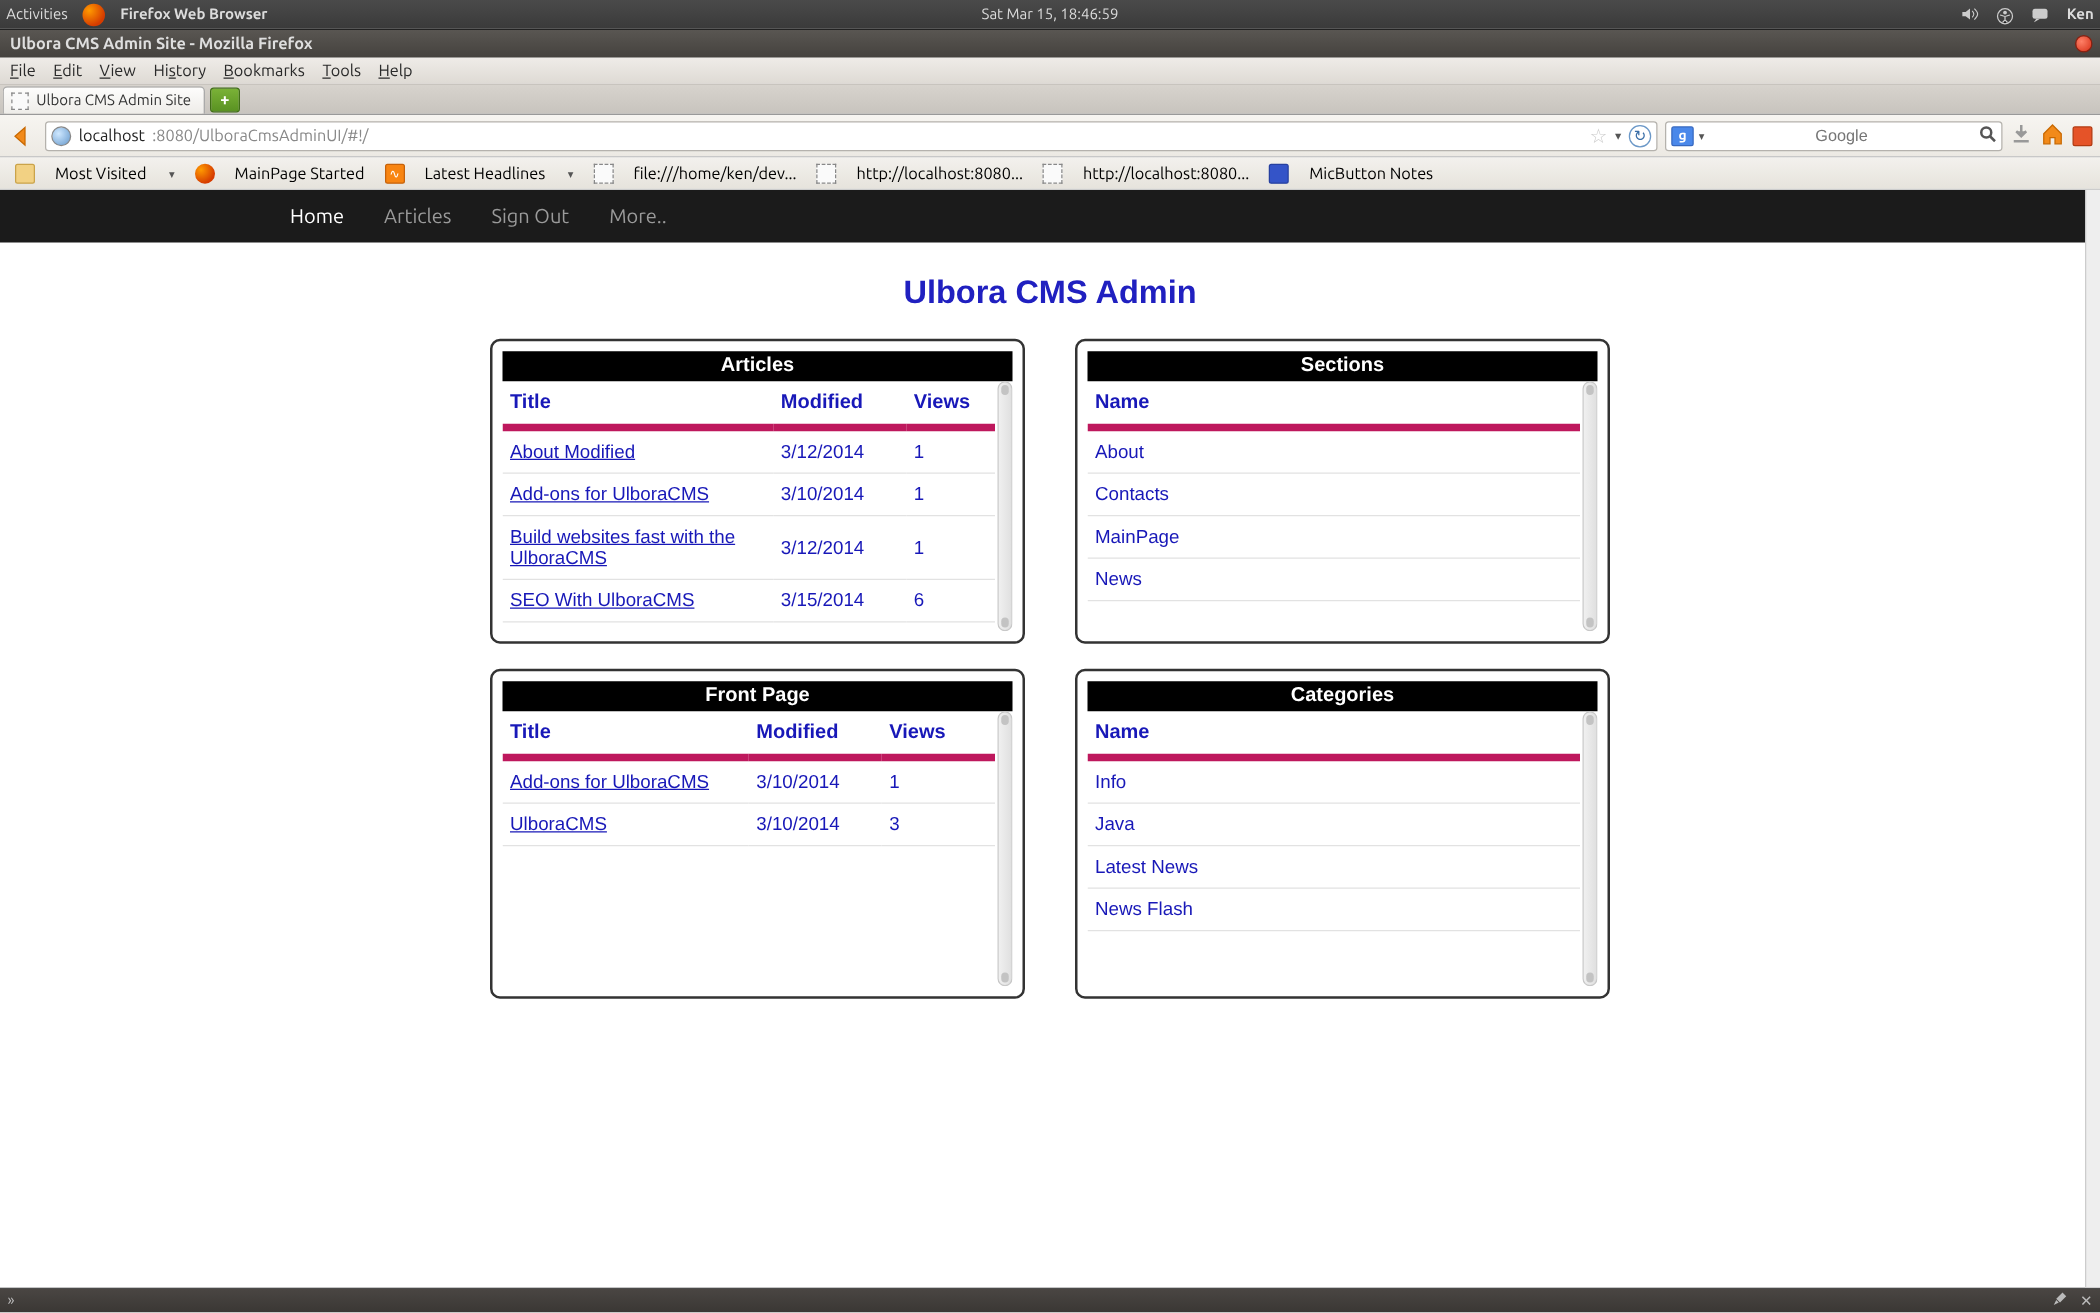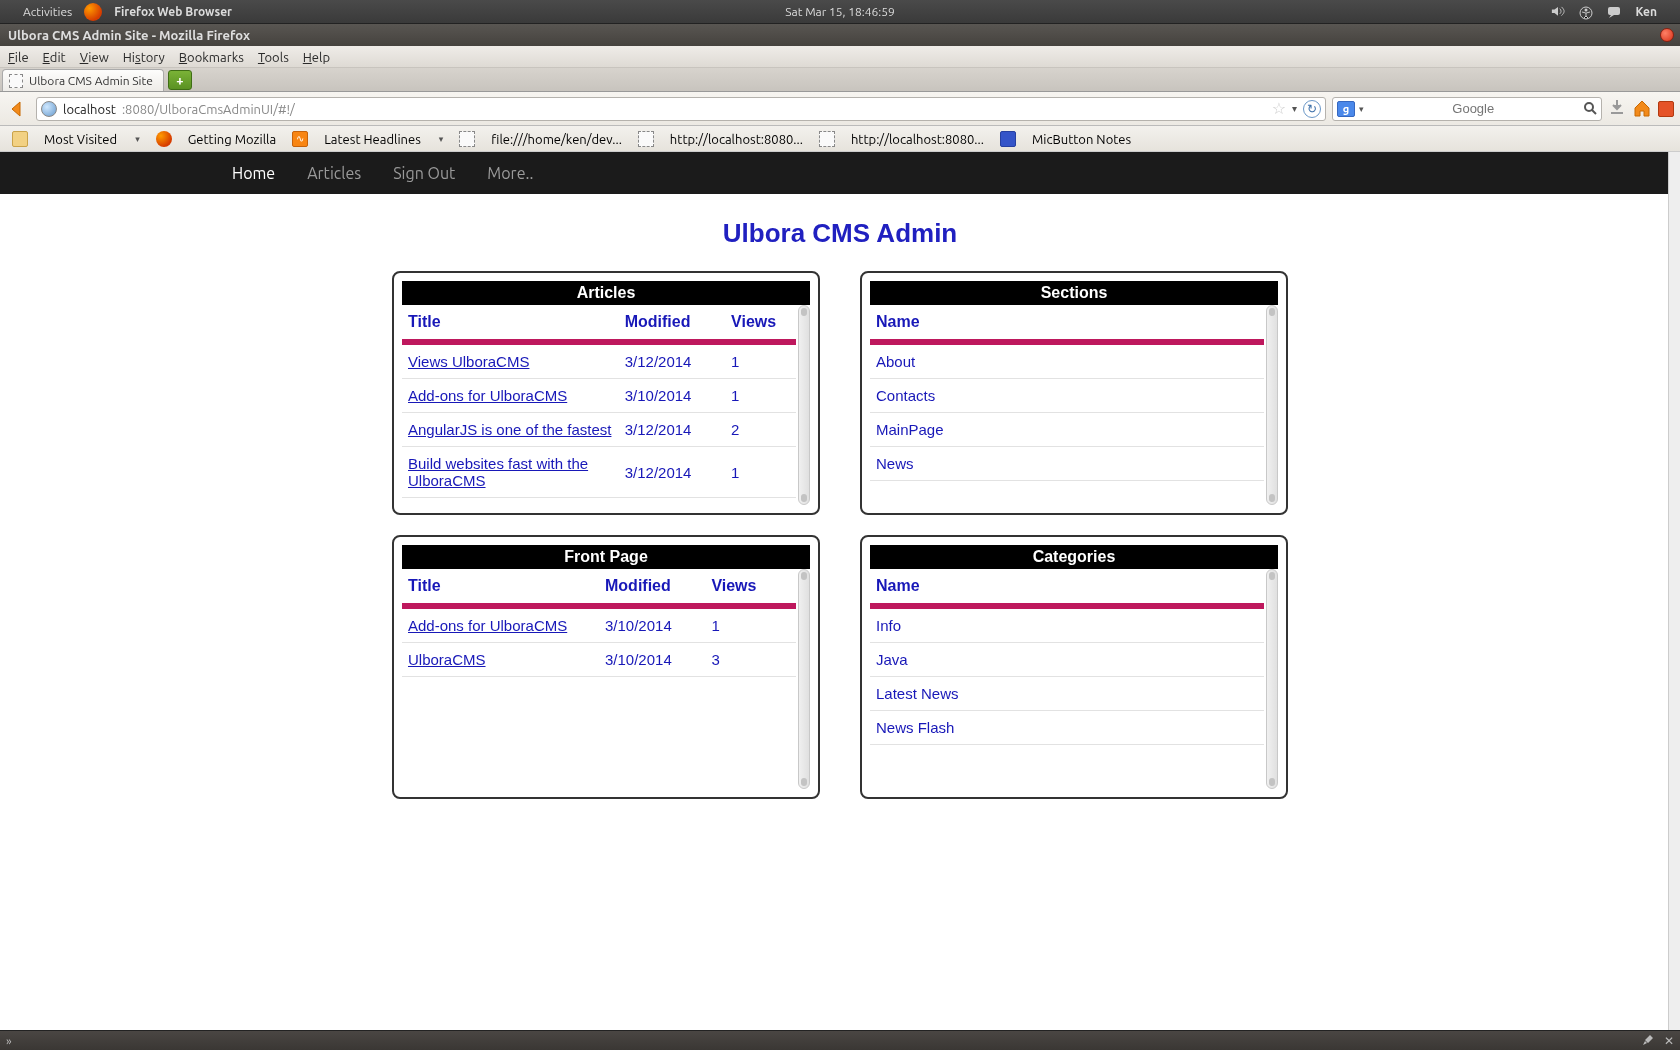--- a/index.html
+++ b/index.html
@@ -14,21 +14,21 @@
   flex-direction: column;
 }
 
 
 .gnome-bar {
   background: linear-gradient(to bottom, #4a4a4a, #3a3a3a);
   color: #dcdcdc;
   height: 24px;
   display: flex;
   align-items: center;
-  padding: 0 23px;
+  padding: 0 5px;
   font-size: 12px;
   border-bottom: 1px solid #222;
 }
 .gnome-bar .left-group { display: flex; align-items: center; gap: 12px; }
 .gnome-bar .ff-icon {
   width: 18px; height: 18px; display: inline-block;
   background: radial-gradient(circle at 30% 30%, #ff9a00, #d63c00 70%);
   border-radius: 50%;
 }
 .gnome-bar .clock { position: absolute; left: 50%; transform: translateX(-50%); }
@@ -360,21 +360,21 @@
 </div>
 
 <div class="bmbar">
   <div class="bm-item">
     <span class="bm-icon folder"></span>
     <span>Most Visited</span>
     <span class="bm-dd">▾</span>
   </div>
   <div class="bm-item">
     <span class="bm-icon ff"></span>
-    <span>Getting Mozilla</span>
+    <span>MainPage Started</span>
   </div>
   <div class="bm-item">
     <span class="bm-icon rss">∿</span>
     <span>Latest Headlines</span>
     <span class="bm-dd">▾</span>
   </div>
   <div class="bm-item">
     <span class="bm-icon page"></span>
     <span>file:///home/ken/dev...</span>
   </div>
@@ -414,33 +414,28 @@
           <table class="tbl">
             <thead>
                 <tr>
               <th style="width:55%;">Title</th>
               <th style="width:27%;">Modified</th>
               <th>Views</th>
             </tr>
               </thead>
             <tbody id="articles-tbody">
                 <tr>
-                  <td><a href="#">Views UlboraCMS</a></td>
+                  <td><a href="#">About Modified</a></td>
                   <td>3/12/2014</td>
                   <td>1</td>
                 </tr>
                 <tr>
                   <td><a href="#">Add-ons for UlboraCMS</a></td>
                   <td>3/10/2014</td>
                   <td>1</td>
-                </tr>
-                <tr>
-                  <td><a href="#">AngularJS is one of the fastest</a></td>
-                  <td>3/12/2014</td>
-                  <td>2</td>
                 </tr>
                 <tr>
                   <td><a href="#">Build websites fast with the UlboraCMS</a></td>
                   <td>3/12/2014</td>
                   <td>1</td>
                 </tr>
                 <tr>
                   <td><a href="#">SEO With UlboraCMS</a></td>
                   <td>3/15/2014</td>
                   <td>6</td>

